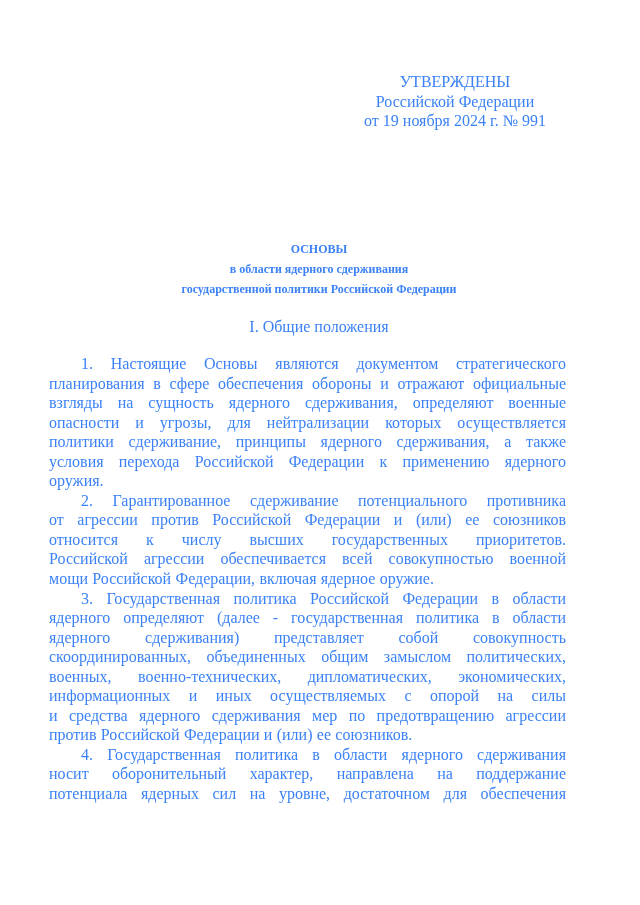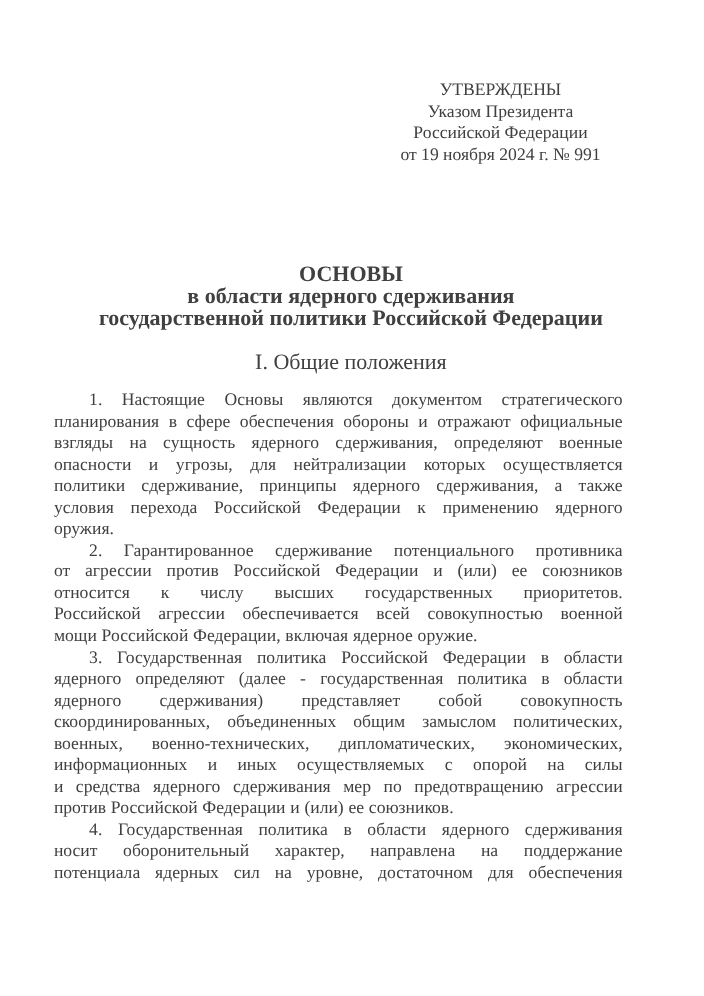--- a/index.html
+++ b/index.html
@@ -7,21 +7,21 @@
     padding: 0;
     background: #ffffff;
   }
   .page {
     position: relative;
     width: 640px;
     height: 905px;
     background: #ffffff;
     overflow: hidden;
     font-family: "Liberation Serif", "DejaVu Serif", serif;
-    color: #404040;
+    color: #3b82f6;
   }
   
   .approval {
     position: absolute;
     top: 72px;
     left: 348px;
     width: 214px;
     font-size: 16px;
     line-height: 19.7px;
   }
@@ -29,35 +29,35 @@
     text-align: center;
     text-align-last: center;
     white-space: nowrap;
   }
   
   .title {
     position: absolute;
     top: 239px;
     left: 60px;
     width: 518px;
-    font-size: 20px;
+    font-size: 12px;
     font-weight: bold;
     line-height: 20.2px;
   }
   .title .line {
     text-align: center;
     text-align-last: center;
   }
   
   .section {
     position: absolute;
     top: 318px;
     left: 60px;
     width: 518px;
-    font-size: 20px;
+    font-size: 16px;
     text-align: center;
   }
   
   .body-col {
     position: absolute;
     top: 354px;
     left: 49px;
     width: 517px;
     font-size: 16px;
     line-height: 19.55px;
@@ -73,21 +73,20 @@
   .body-col .line.last {
     text-align-last: left;
   }
 </style>
 </head>
 <body>
 
 <div class="page">
   <div class="approval">
       <div class="line">УТВЕРЖДЕНЫ</div>
-      <div class="line">Указом Президента</div>
       <div class="line">Российской Федерации</div>
       <div class="line">от 19 ноября 2024 г. № 991</div>
     </div>
 
   <div class="title">
       <div class="line">ОСНОВЫ</div>
       <div class="line">в области ядерного сдерживания</div>
       <div class="line">государственной политики Российской Федерации</div>
     </div>
 

